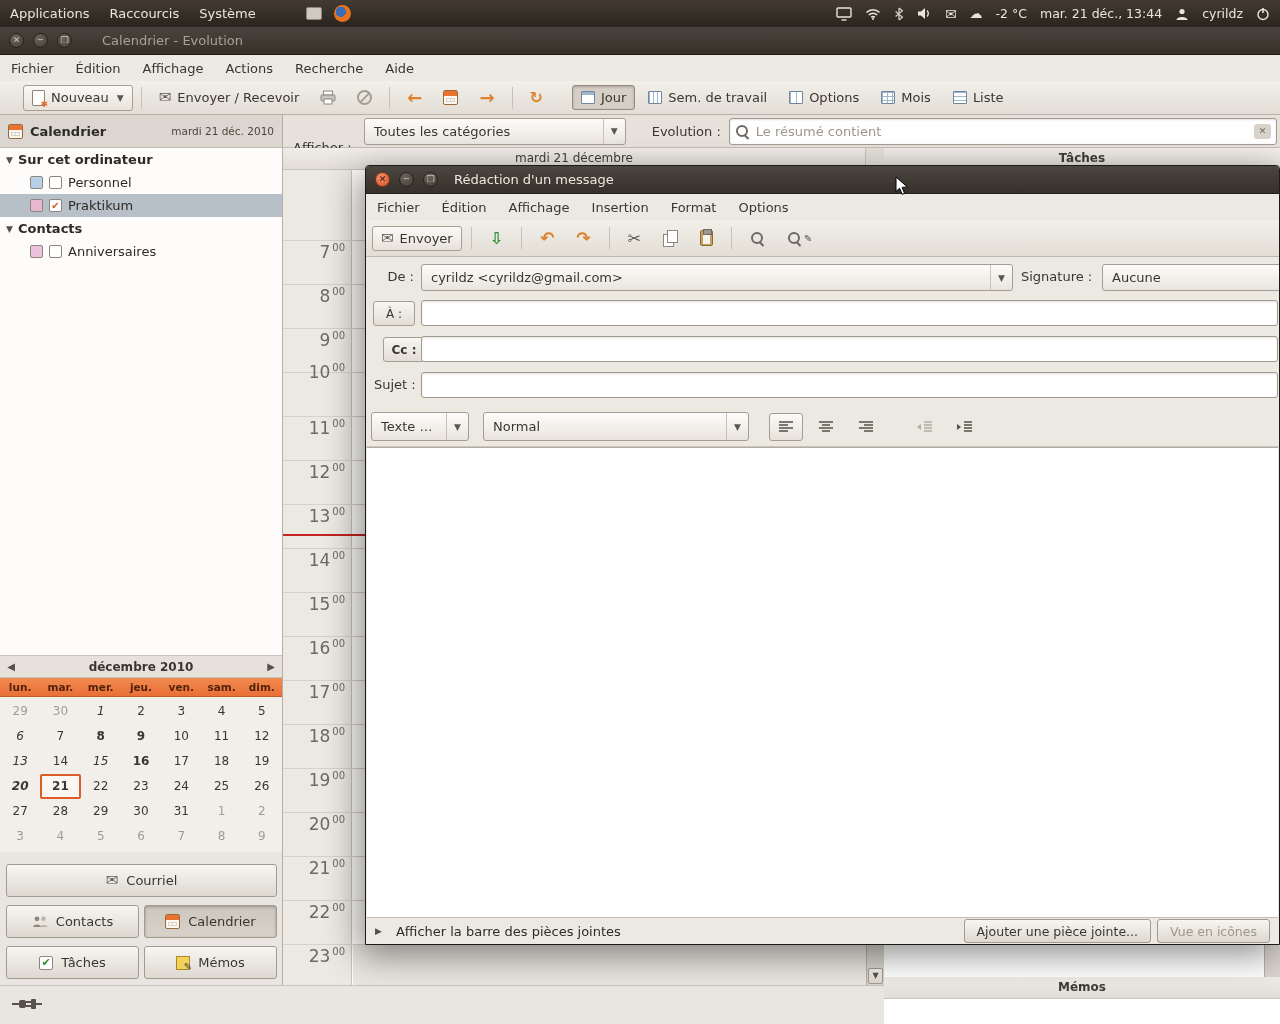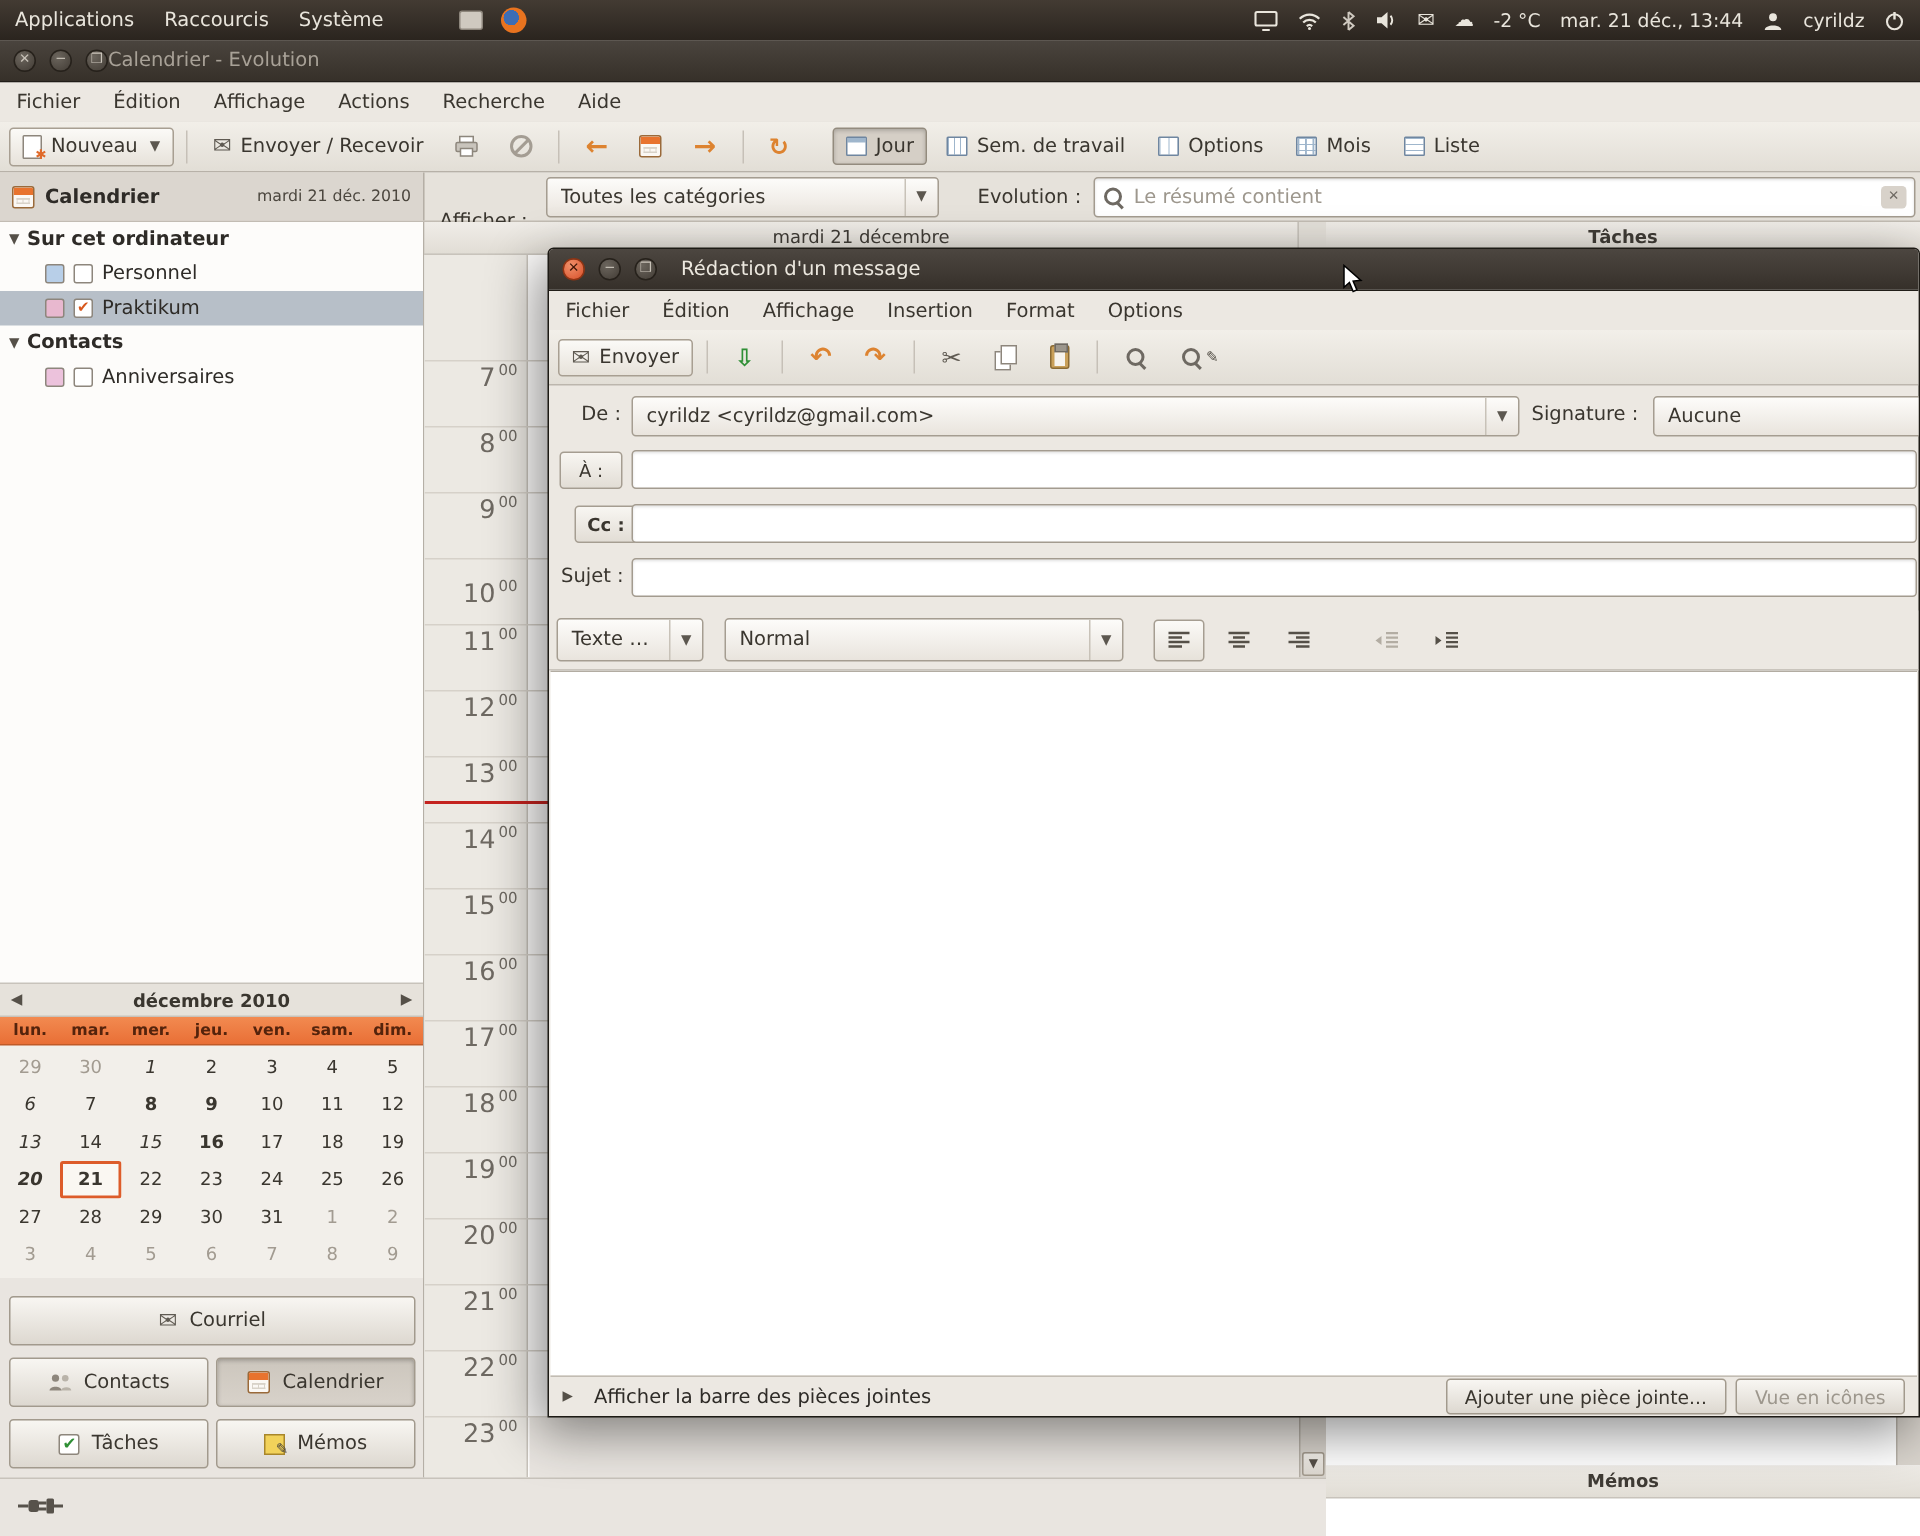--- a/index.html
+++ b/index.html
@@ -12,26 +12,26 @@
   #panel-left-icons{display:flex;align-items:center;gap:12px;margin-left:40px;}
   .p-ico{display:inline-flex;align-items:center;justify-content:center;}
   #panel-right{margin-left:auto;display:flex;align-items:center;gap:13px;padding-right:10px;font-size:12.5px;}
   .ff{width:17px;height:17px;border-radius:50%;background:radial-gradient(circle at 40% 40%,#3d6db4 0 35%,#e8731f 36% 80%,#f3a33c 81%);}
   .photo{width:16px;height:13px;background:#cfc9c0;border:1px solid #8d867c;border-radius:2px;}
 
   
   #evo-title{position:absolute;left:0;top:27px;width:1280px;height:28px;background:linear-gradient(#4a443e,#363029);border-bottom:1px solid #211d18;display:flex;align-items:center;color:#a8a197;font-size:13px;}
   .wbtn{width:15px;height:15px;border-radius:50%;margin-left:9px;display:flex;align-items:center;justify-content:center;font-size:9px;line-height:1;border:1px solid #26211b;background:radial-gradient(circle at 35% 30%,#6b655d,#423c35);color:#c9c3b9;}
   .wbtn.orange{background:radial-gradient(circle at 35% 30%,#f0906a,#d8502a);color:#3d1405;border-color:#8e3414;}
-  #evo-title .ttl{margin-left:0;}
+  #evo-title .ttl{margin-left:30px;}
 
   #evo-menubar{position:absolute;left:0;top:55px;width:1280px;height:26px;background:#ece8e2;display:flex;align-items:center;}
   #evo-menubar .mitem,#comp-menubar .mitem{padding:4px 11px;font-size:13px;color:#3a362f;cursor:default;}
 
-  #evo-toolbar{position:absolute;left:0;top:81px;width:1280px;height:34px;background:linear-gradient(#f2efe9,#e2ded6);border-bottom:1px solid #b7b1a8;display:flex;align-items:center;padding:0 6px;gap:3px;}
+  #evo-toolbar{position:absolute;left:0;top:81px;width:1280px;height:34px;background:linear-gradient(#f2efe9,#e2ded6);border-bottom:1px solid #b7b1a8;display:flex;align-items:center;padding:0 23px;gap:3px;}
   .tbtn{display:flex;align-items:center;gap:6px;padding:4px 8px;border-radius:3px;border:1px solid transparent;font-size:13px;color:#3a362f;white-space:nowrap;}
   .tbtn.framed{border:1px solid #a89f92;background:linear-gradient(#fbfaf7,#e7e2da);}
   .tbtn.pressed{border:1px solid #938b7e;background:#d5cfc6;box-shadow:inset 0 1px 3px rgba(0,0,0,.22);}
   .tsep{width:1px;height:22px;background:#c6c0b7;margin:0 5px;}
   .arr-sm{font-size:9px;color:#5c574f;margin-left:2px;}
   .gl-orange{color:#dd8330;font-weight:bold;font-size:18px;line-height:14px;}
   .gl-green{color:#2f8f35;font-weight:bold;font-size:16px;line-height:13px;}
   .gl-gray{color:#5f5a52;font-size:15px;line-height:15px;}
   .ic-doc{position:relative;width:13px;height:16px;background:#fff;border:1px solid #8d867c;border-radius:1px;}
   .ic-doc::after{content:'✱';position:absolute;right:-4px;bottom:-4px;font-size:9px;color:#e06a2a;}
@@ -430,21 +430,21 @@
   <div id="time-gutter"></div>
   <div id="grid-shade"></div>
   <div id="now-line"></div>
 <div class="hline" style="top: 70px;"></div>
     <div class="hlabel" style="top: 72px;"><span class="hnum">7</span><span class="hmin">00</span></div>
     <div class="hline" style="top: 114px;"></div>
     <div class="hlabel" style="top: 116px;"><span class="hnum">8</span><span class="hmin">00</span></div>
     <div class="hline" style="top: 158px;"></div>
     <div class="hlabel" style="top: 160px;"><span class="hnum">9</span><span class="hmin">00</span></div>
     <div class="hline" style="top: 202px;"></div>
-    <div class="hlabel" style="top: 216px;"><span class="hnum">10</span><span class="hmin">00</span></div>
+    <div class="hlabel" style="top: 192px;"><span class="hnum">10</span><span class="hmin">00</span></div>
     <div class="hline" style="top: 246px;"></div>
     <div class="hlabel" style="top: 248px;"><span class="hnum">11</span><span class="hmin">00</span></div>
     <div class="hline" style="top: 290px;"></div>
     <div class="hlabel" style="top: 292px;"><span class="hnum">12</span><span class="hmin">00</span></div>
     <div class="hline" style="top: 334px;"></div>
     <div class="hlabel" style="top: 336px;"><span class="hnum">13</span><span class="hmin">00</span></div>
     <div class="hline" style="top: 378px;"></div>
     <div class="hlabel" style="top: 380px;"><span class="hnum">14</span><span class="hmin">00</span></div>
     <div class="hline" style="top: 422px;"></div>
     <div class="hlabel" style="top: 424px;"><span class="hnum">15</span><span class="hmin">00</span></div>

